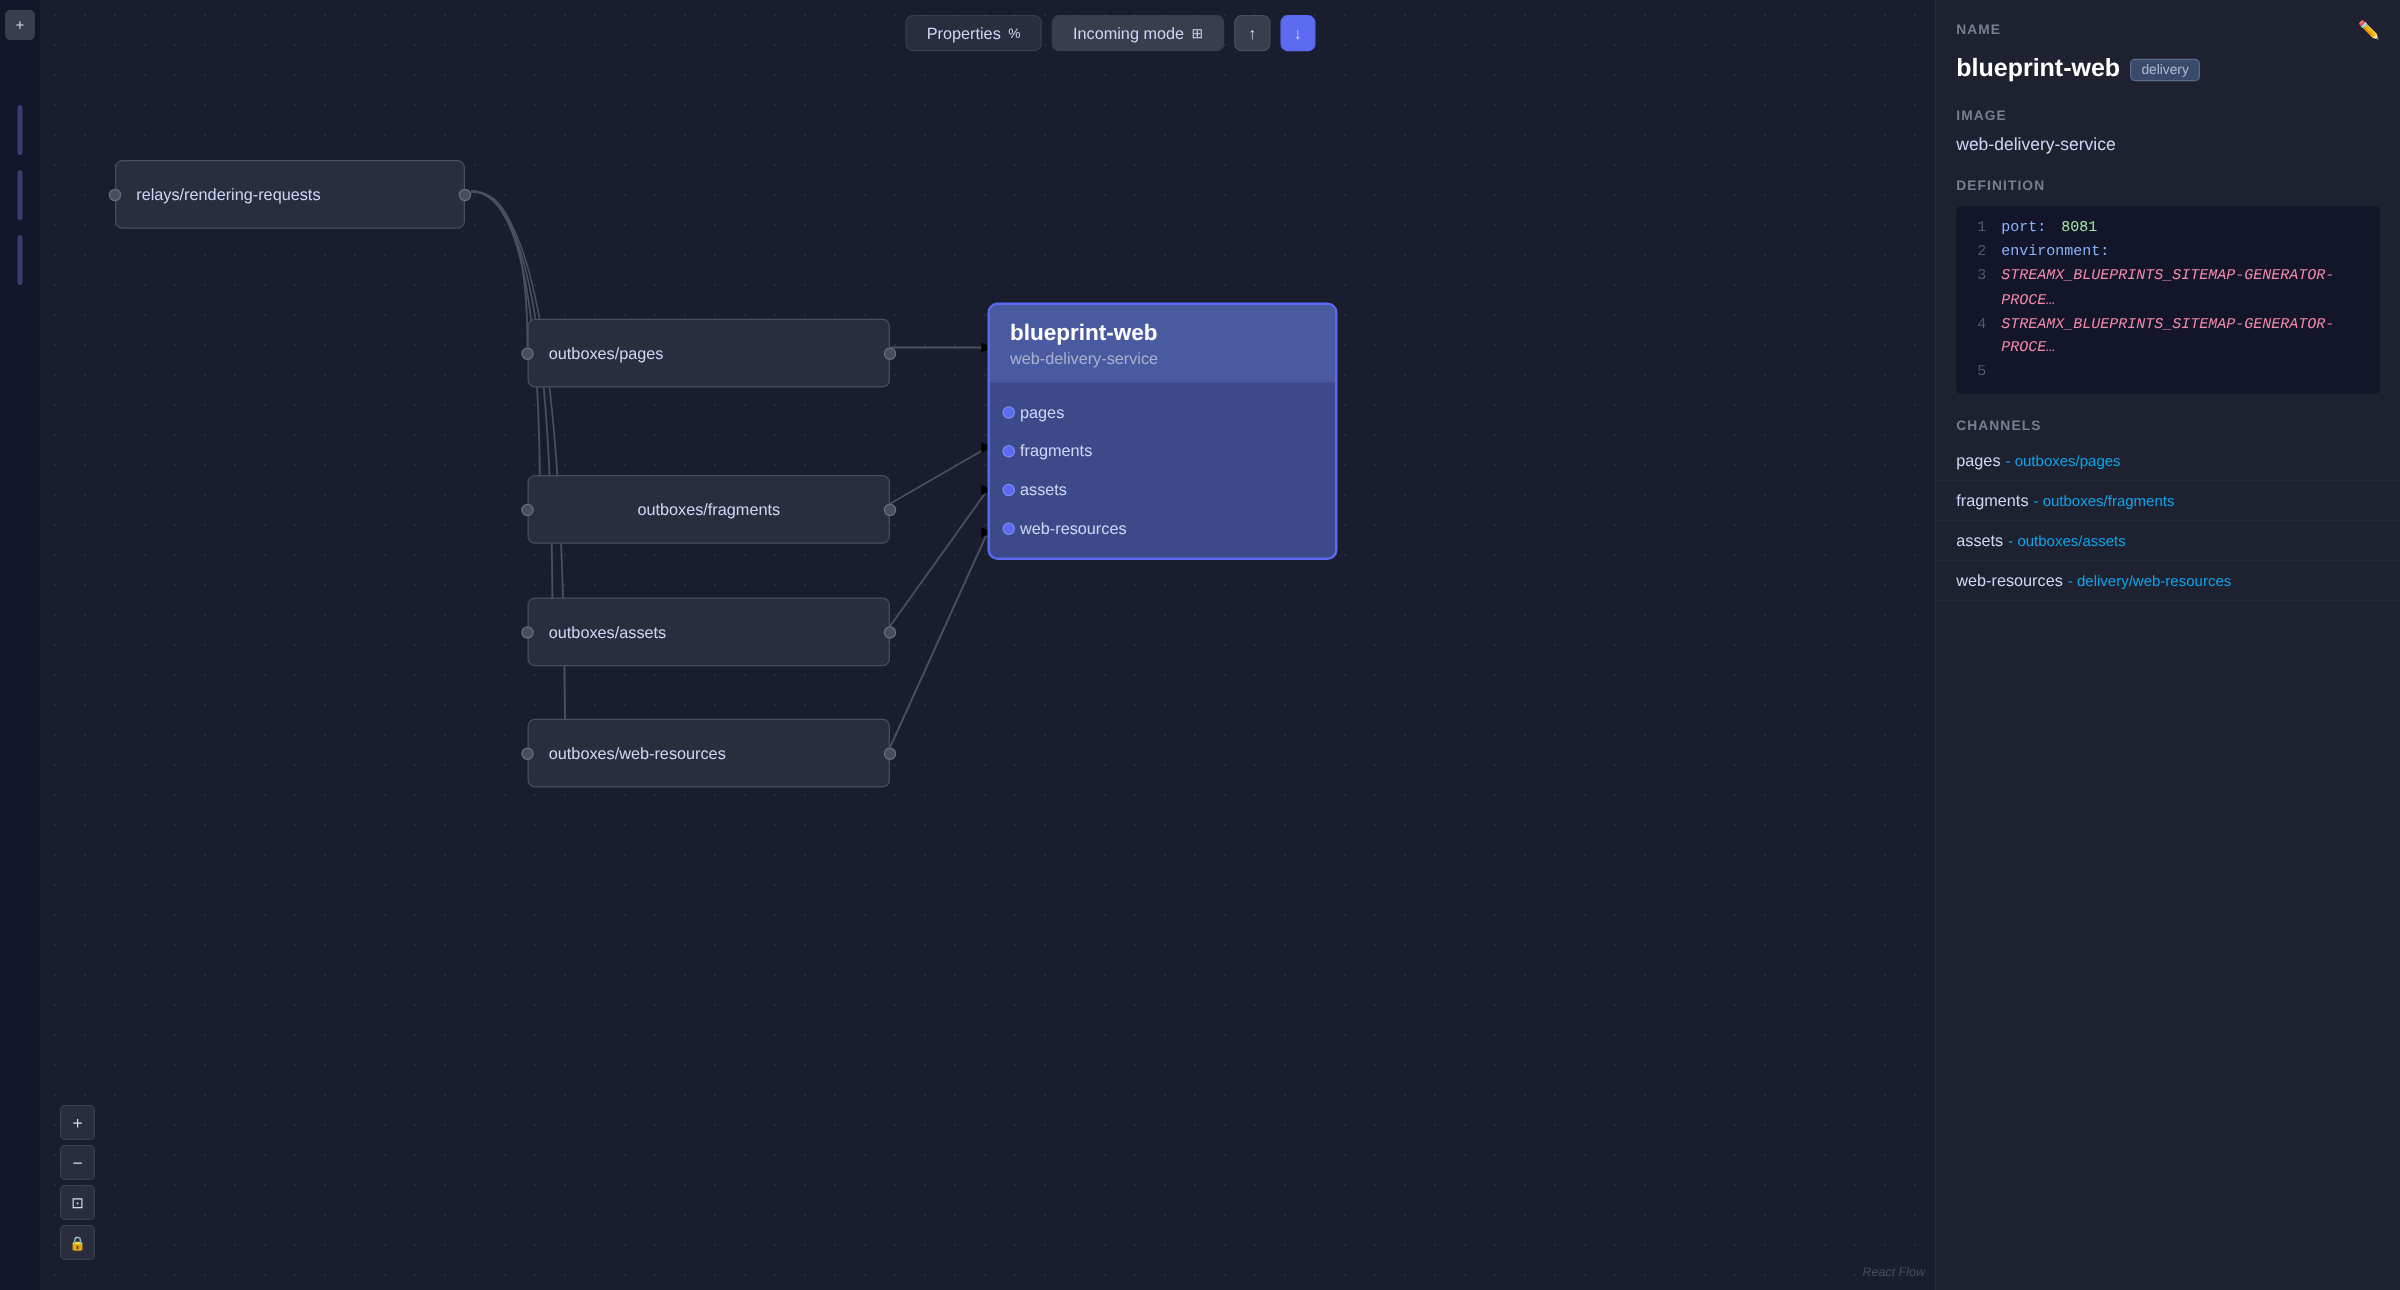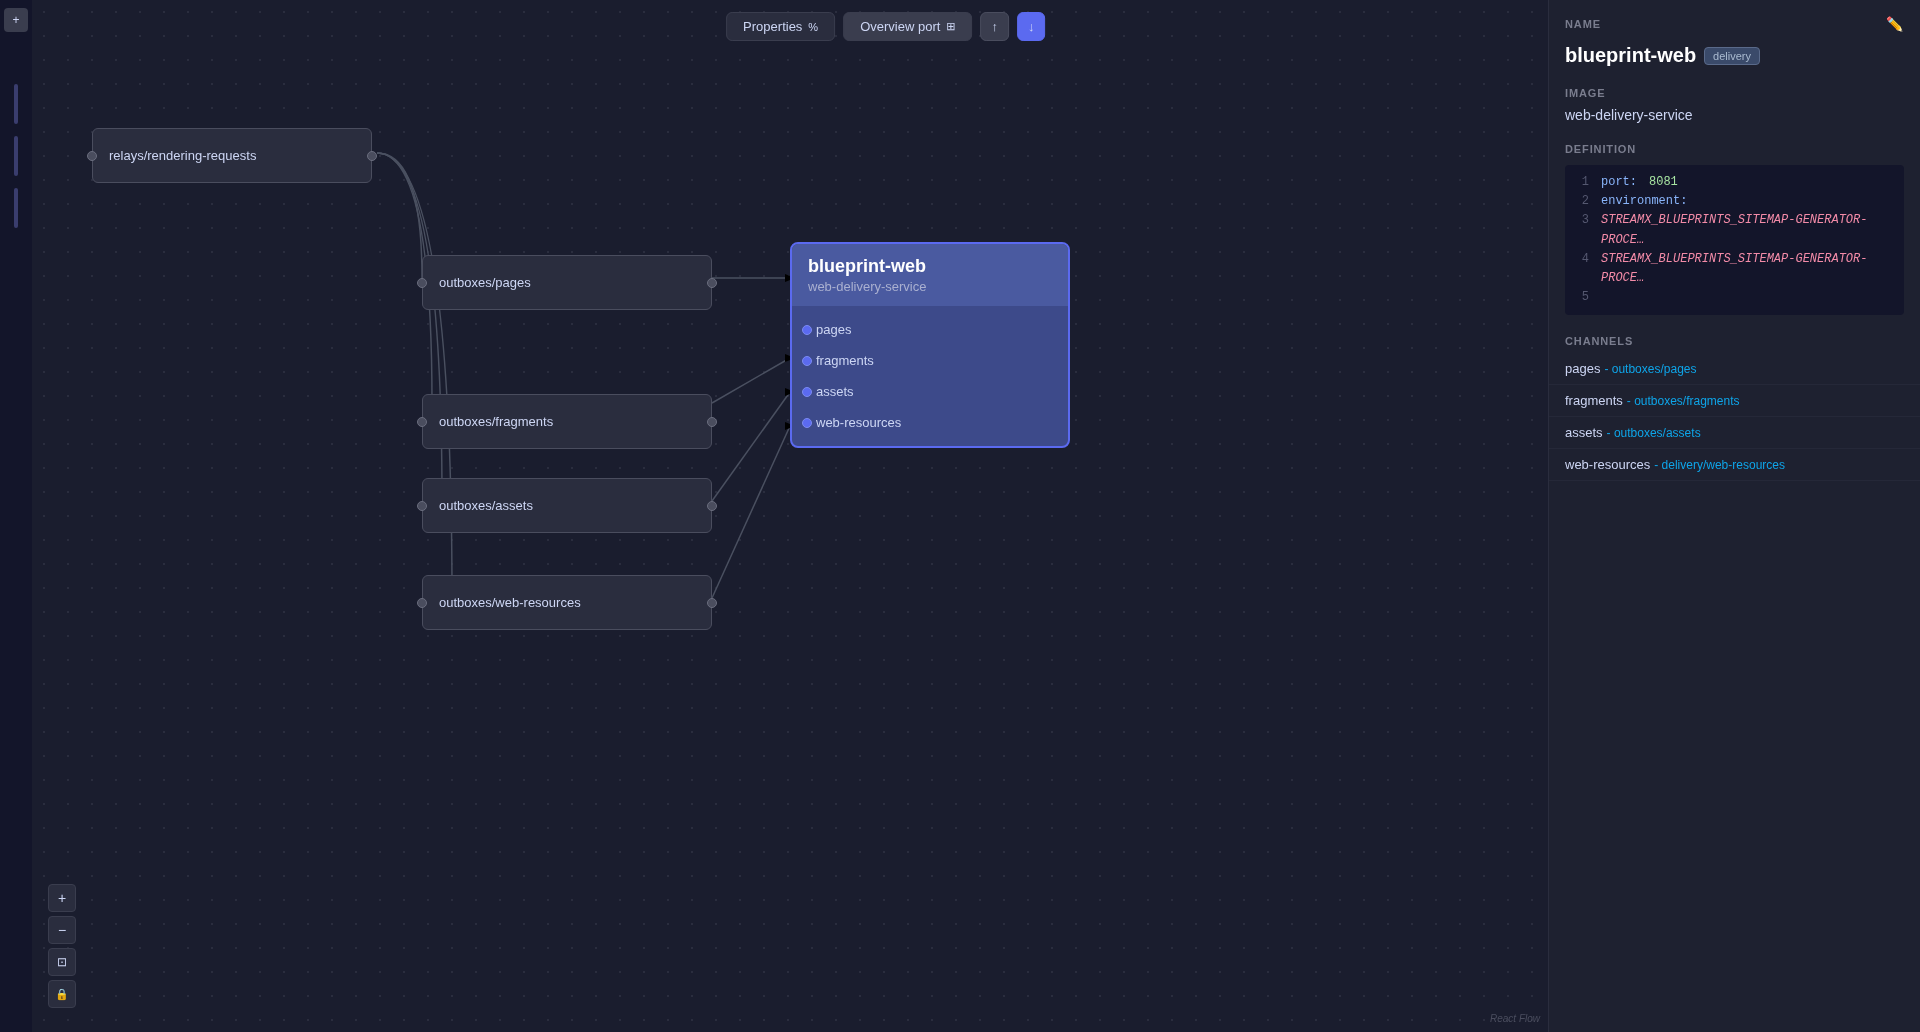--- a/index.html
+++ b/index.html
@@ -385,21 +385,21 @@
 </div>
 
 <div class="canvas-area" style="margin-left:32px;">
 
   <div class="toolbar">
     <button class="toolbar-btn">
       <span>Properties</span>
       <span style="font-size:11px;">%</span>
     </button>
     <button class="toolbar-btn active">
-      <span>Overview port</span>
+      <span>Incoming mode</span>
       <span style="font-size:11px;">⊞</span>
     </button>
     <button class="toolbar-btn-icon">
       <span>↑</span>
     </button>
     <button class="toolbar-btn-icon download">
       <span>↓</span>
     </button>
   </div>
 
@@ -431,21 +431,21 @@
     <span>relays/rendering-requests</span>
     <div class="node-port right"></div>
   </div>
 
   <div class="flow-node" style="left: 390px; top: 255px; width: 290px;">
     <div class="node-port left"></div>
     <span>outboxes/pages</span>
     <div class="node-port right"></div>
   </div>
 
-  <div class="flow-node" style="left: 390px; top: 394px; width: 290px;">
+  <div class="flow-node" style="left: 390px; top: 380px; width: 290px; justify-content: center;">
     <div class="node-port left"></div>
     <span>outboxes/fragments</span>
     <div class="node-port right"></div>
   </div>
 
   <div class="flow-node" style="left: 390px; top: 478px; width: 290px;">
     <div class="node-port left"></div>
     <span>outboxes/assets</span>
     <div class="node-port right"></div>
   </div>

